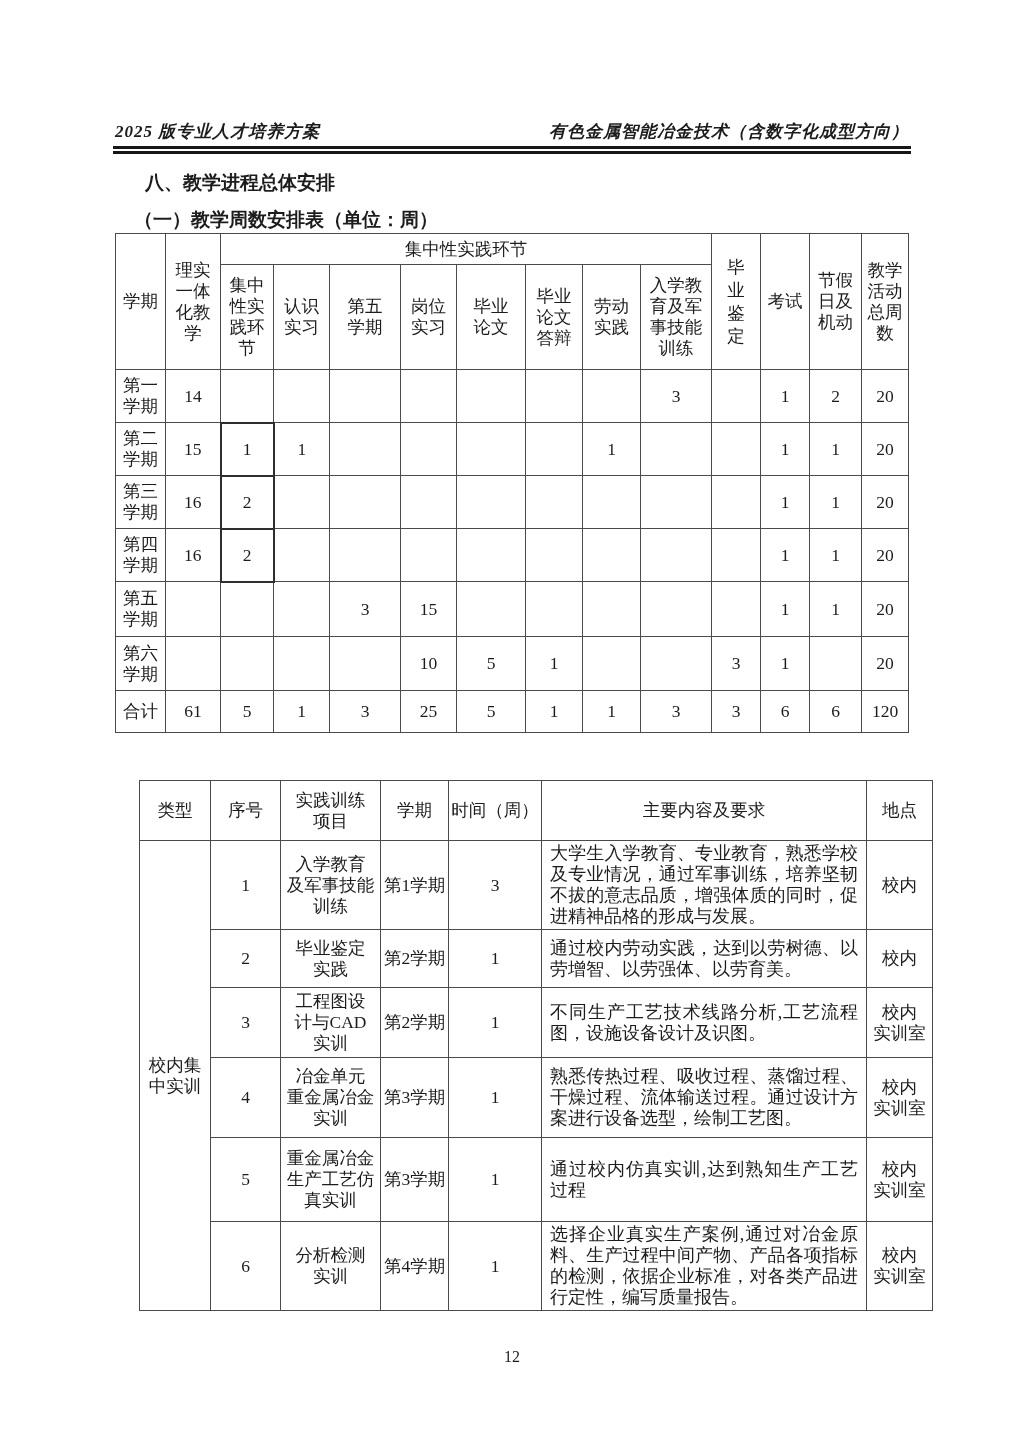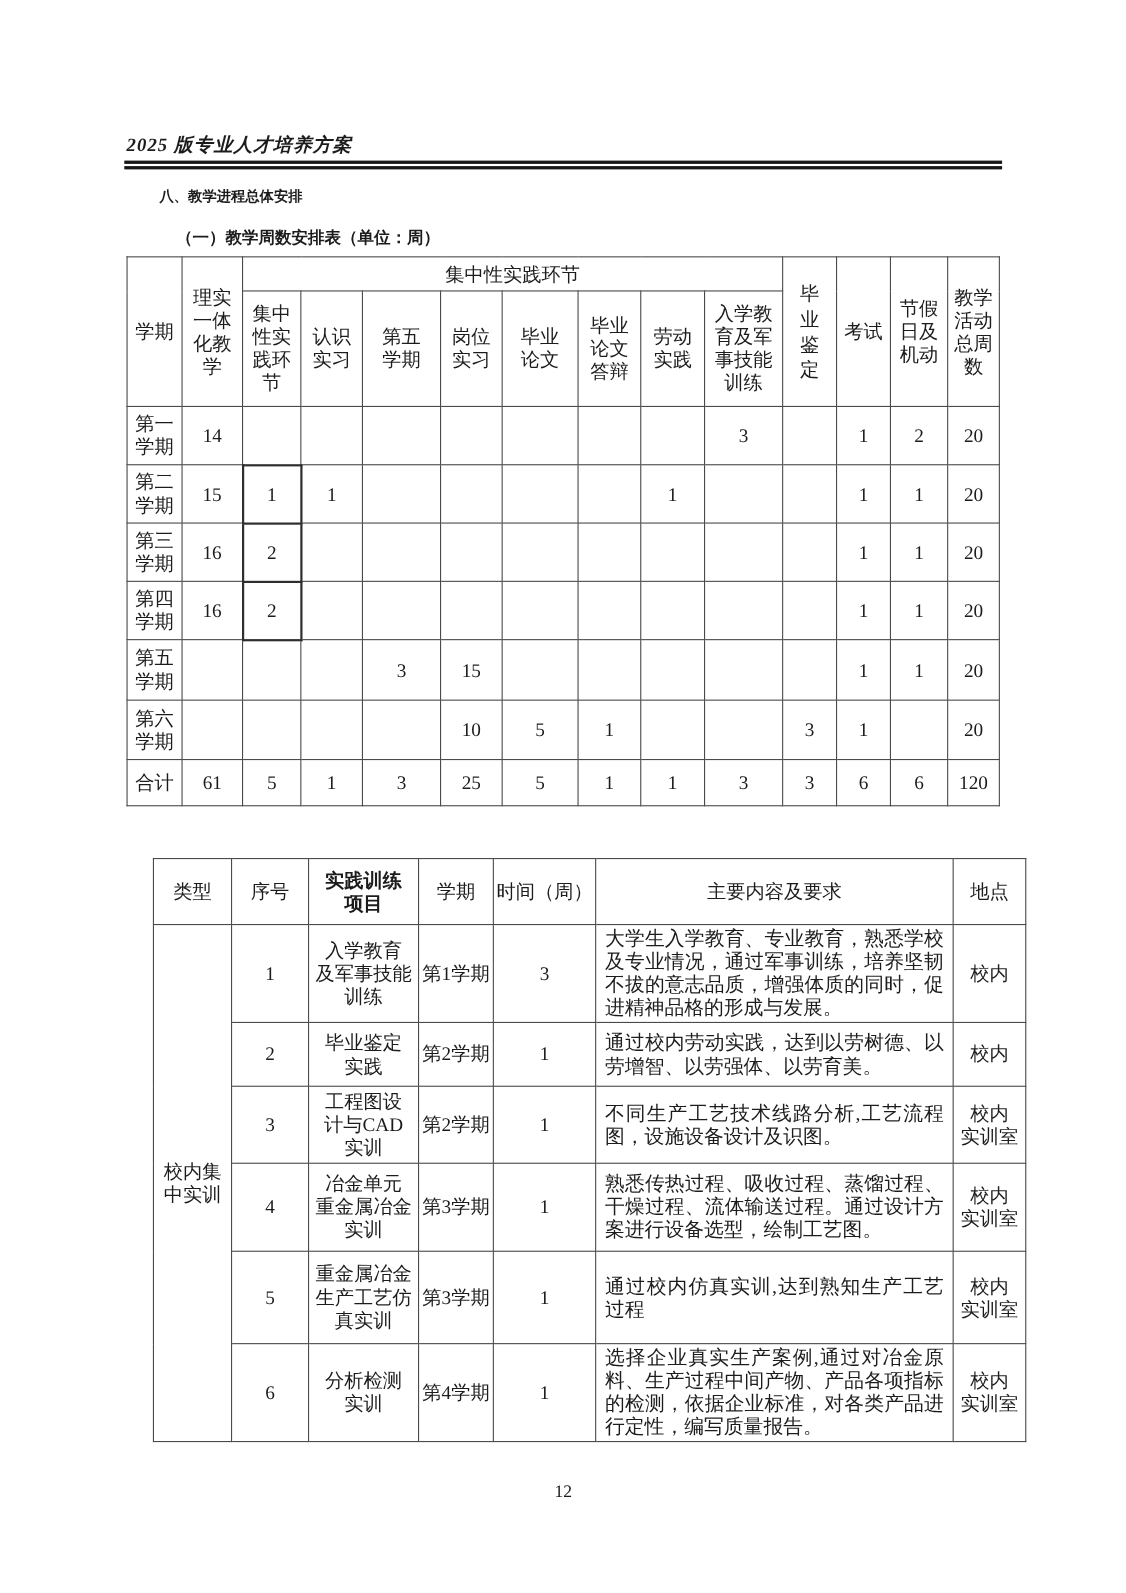--- a/index.html
+++ b/index.html
@@ -23,26 +23,26 @@
   }
   .double-rule {
     position: absolute;
     top: 146px; left: 113px; width: 798px; height: 8px;
     border-top: 3px solid #161616;
     border-bottom: 3px solid #161616;
   }
   .section-title {
     position: absolute;
     top: 170px; left: 145px;
-    font-size: 13px; font-weight: bold;
+    font-size: 19px; font-weight: bold;
     font-family: "Liberation Sans", sans-serif;
   }
   .tbl-caption {
-    position: absolute; left: 160px;
-    font-size: 15px; font-weight: bold;
+    position: absolute; left: 134px;
+    font-size: 19px; font-weight: bold;
     font-family: "Liberation Sans", sans-serif;
   }
   .cap1 { top: 207px; }
   .cap2 { top: 746px; }
 
   table { border-collapse: collapse; table-layout: fixed; position: absolute; left: 115px; width: 793px; }
   th, td {
     border: 1px solid #4a4a4a;
     font-weight: normal;
     text-align: center;
@@ -52,21 +52,21 @@
     line-height: 21px;
     overflow: hidden;
   }
   .t1 { top: 233px; }
   .t2 { top: 780px; margin-left: 24px; }
 
   
   .w1 { display: inline-block; width: 1.2em; line-height: 23px; }
   .w2 { display: inline-block; width: 2.25em; }
   .w3 { display: inline-block; width: 3.3em; }
-  .w4 { display: inline-block; width: 4.3em; font-weight: bold; }
+  .w4 { display: inline-block; width: 4.3em; }
 
   .boxed { border: 2px solid #2e2e2e; }
 
   .t2 .content-cell {
     text-align: justify;
     padding: 2px 8px;
     font-size: 18px;
     line-height: 21px;
   }
   .pre { white-space: pre-line; }
@@ -78,20 +78,21 @@
     text-align: center; font-size: 16px;
   }
 </style>
 </head>
 <body>
 
 <div class="page">
 
   <div class="doc-header">
     <span>2025 版专业人才培养方案</span>
+    <span>有色金属智能冶金技术（含数字化成型方向）</span>
   </div>
   <div class="double-rule"></div>
 
   <div class="section-title">八、教学进程总体安排</div>
 
   <div class="tbl-caption cap1">（一）教学周数安排表（单位：周）</div>
 
   <table class="t1">
     <colgroup>
       <col style="width:50px">

